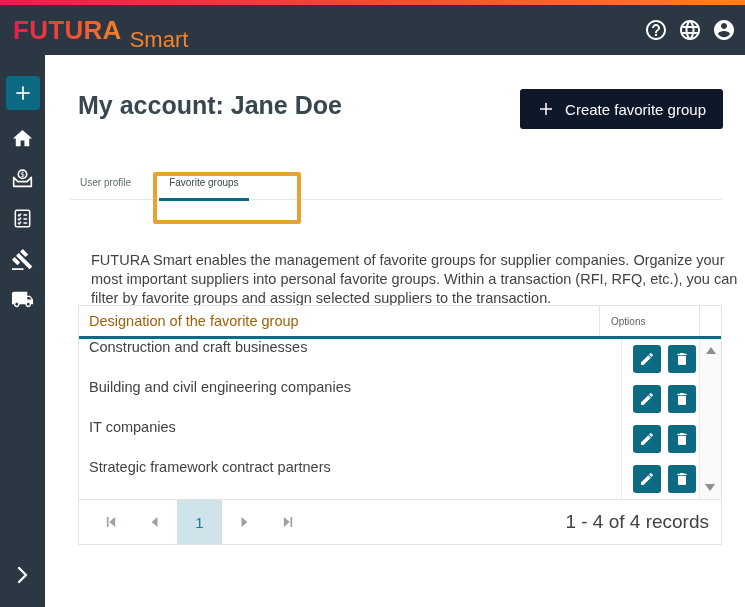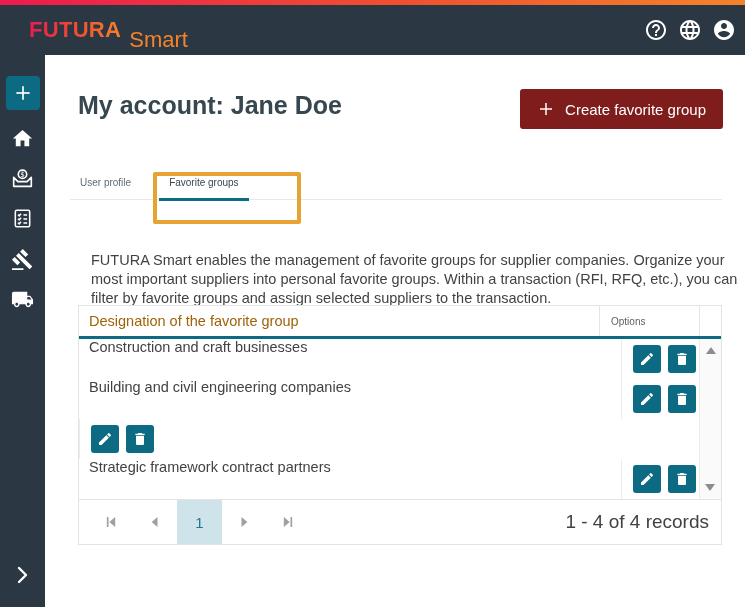--- a/index.html
+++ b/index.html
@@ -4,21 +4,21 @@
 <style>
   html,body{margin:0;padding:0;}
   body{font-family:"Liberation Sans",sans-serif;background:#fff;}
   .app{position:relative;width:745px;height:607px;overflow:hidden;background:#fff;}
 
   
   .top-strip{position:absolute;top:0;left:0;width:745px;height:5px;
     background:linear-gradient(90deg,#ed1a4f 0%,#f0512f 55%,#f5832a 100%);}
   .topbar{position:absolute;top:5px;left:0;width:745px;height:50px;background:#2b3743;
     display:flex;align-items:center;}
-  .brand{margin-left:29px;font-size:22px;font-weight:800;letter-spacing:.3px;
+  .brand{margin-left:13px;font-size:26px;font-weight:800;letter-spacing:.3px;
     background:linear-gradient(90deg,#ed1a4f 0%,#f0512f 55%,#f5832a 100%);
     -webkit-background-clip:text;background-clip:text;color:transparent;}
   .brand-suffix{color:#f5832a;font-size:22px;margin-left:8px;margin-top:20px;}
   .topbar-icons{margin-left:auto;margin-right:9px;display:flex;align-items:center;gap:10px;}
   .topbar-icons svg{width:24px;height:24px;fill:#fff;display:block;cursor:pointer;}
 
   
   .sidebar{position:absolute;top:55px;left:0;width:45px;height:552px;background:#2b3743;}
   .plus-btn{position:absolute;top:21px;left:6px;width:34px;height:34px;background:#0d6a83;
     border:none;border-radius:4px;display:flex;align-items:center;justify-content:center;cursor:pointer;padding:0;}
@@ -26,21 +26,21 @@
   .side-icon{position:absolute;left:11px;width:23px;height:23px;cursor:pointer;}
   .side-icon svg{width:23px;height:23px;display:block;}
   .side-home{top:72px;} .side-money{top:112px;} .side-list{top:152px;}
   .side-gavel{top:193px;} .side-truck{top:233px;}
   .side-expand{position:absolute;left:10px;top:508px;width:24px;height:24px;cursor:pointer;}
   .side-expand svg{width:24px;height:24px;display:block;}
 
   
   .content{position:absolute;top:55px;left:45px;width:700px;height:552px;background:#fff;}
   .page-title{position:absolute;left:33px;top:36px;margin:0;font-size:25px;font-weight:700;color:#37474f;}
-  .create-btn{position:absolute;top:34px;right:22px;height:40px;background:#7f1d1d;color:#fff;
+  .create-btn{position:absolute;top:34px;right:22px;height:40px;background:#0f172a;color:#fff;
     border:none;border-radius:3px;display:flex;align-items:center;gap:10px;padding:0 17px;
     font-size:15px;font-family:"Liberation Sans",sans-serif;cursor:pointer;}
   .create-btn svg{width:18px;height:18px;fill:#fff;}
 
   
   .tabs{position:absolute;left:25px;top:113px;right:23px;border-bottom:1px solid #e8e8e8;
     display:flex;}
   .tab{padding:9px 10px 10px;font-size:10px;color:#5f6b73;cursor:pointer;margin-right:18px;
     border-bottom:3px solid transparent;margin-bottom:-2px;}
   .tab.active{color:#37474f;border-bottom:3px solid #0d6a83;}
@@ -210,20 +210,21 @@
             </button>
             <button class="icon-btn">
               <svg viewBox="0 0 24 24">
                   <path d="M6 19c0 1.1.9 2 2 2h8c1.1 0 2-.9 2-2V7H6v12zM19 4h-3.5l-1-1h-5l-1 1H5v2h14V4z"></path>
                 </svg>
             </button>
           </div>
         </div>
 
         <div class="grid-row">
+          <div class="cell-designation">IT companies</div>
           <div class="cell-options">
             <button class="icon-btn">
               <svg viewBox="0 0 24 24">
                   <path d="M3 17.25V21h3.75L17.81 9.94l-3.75-3.75L3 17.25zM20.71 7.04c.39-.39.39-1.02 0-1.41l-2.34-2.34a.9959.9959 0 0 0-1.41 0l-1.83 1.83 3.75 3.75 1.83-1.83z"></path>
                 </svg>
             </button>
             <button class="icon-btn">
               <svg viewBox="0 0 24 24">
                   <path d="M6 19c0 1.1.9 2 2 2h8c1.1 0 2-.9 2-2V7H6v12zM19 4h-3.5l-1-1h-5l-1 1H5v2h14V4z"></path>
                 </svg>

